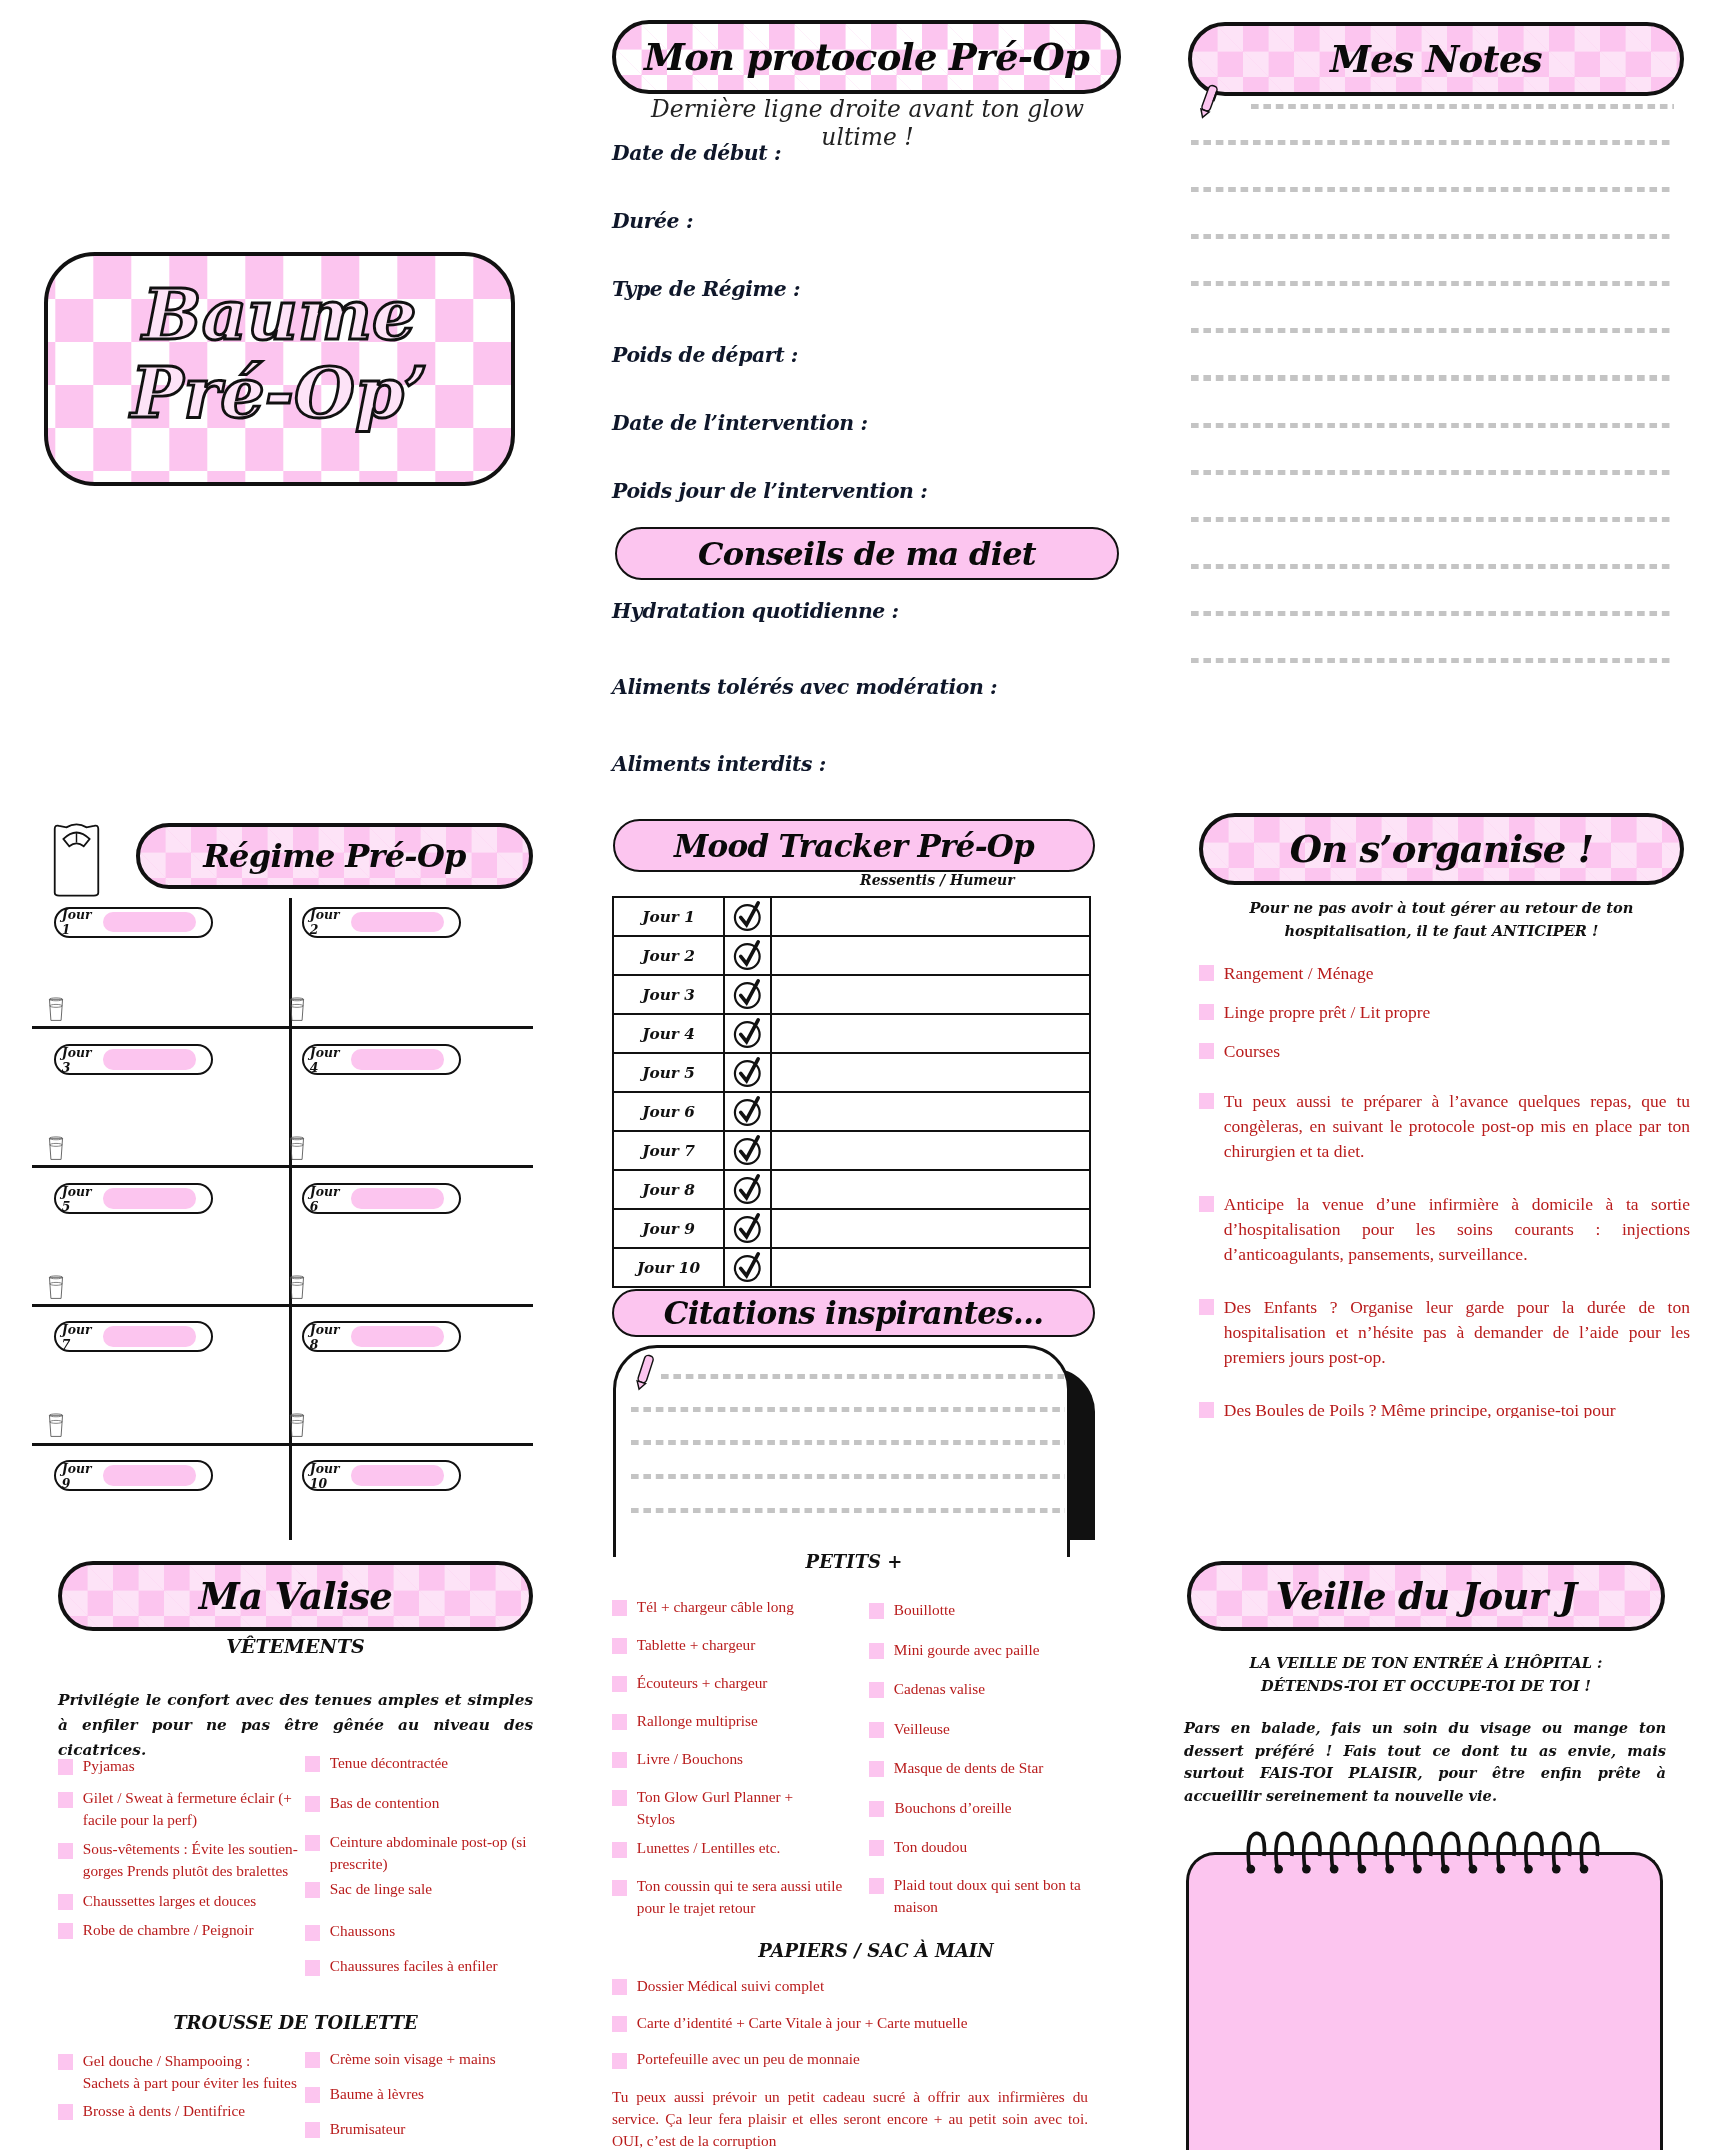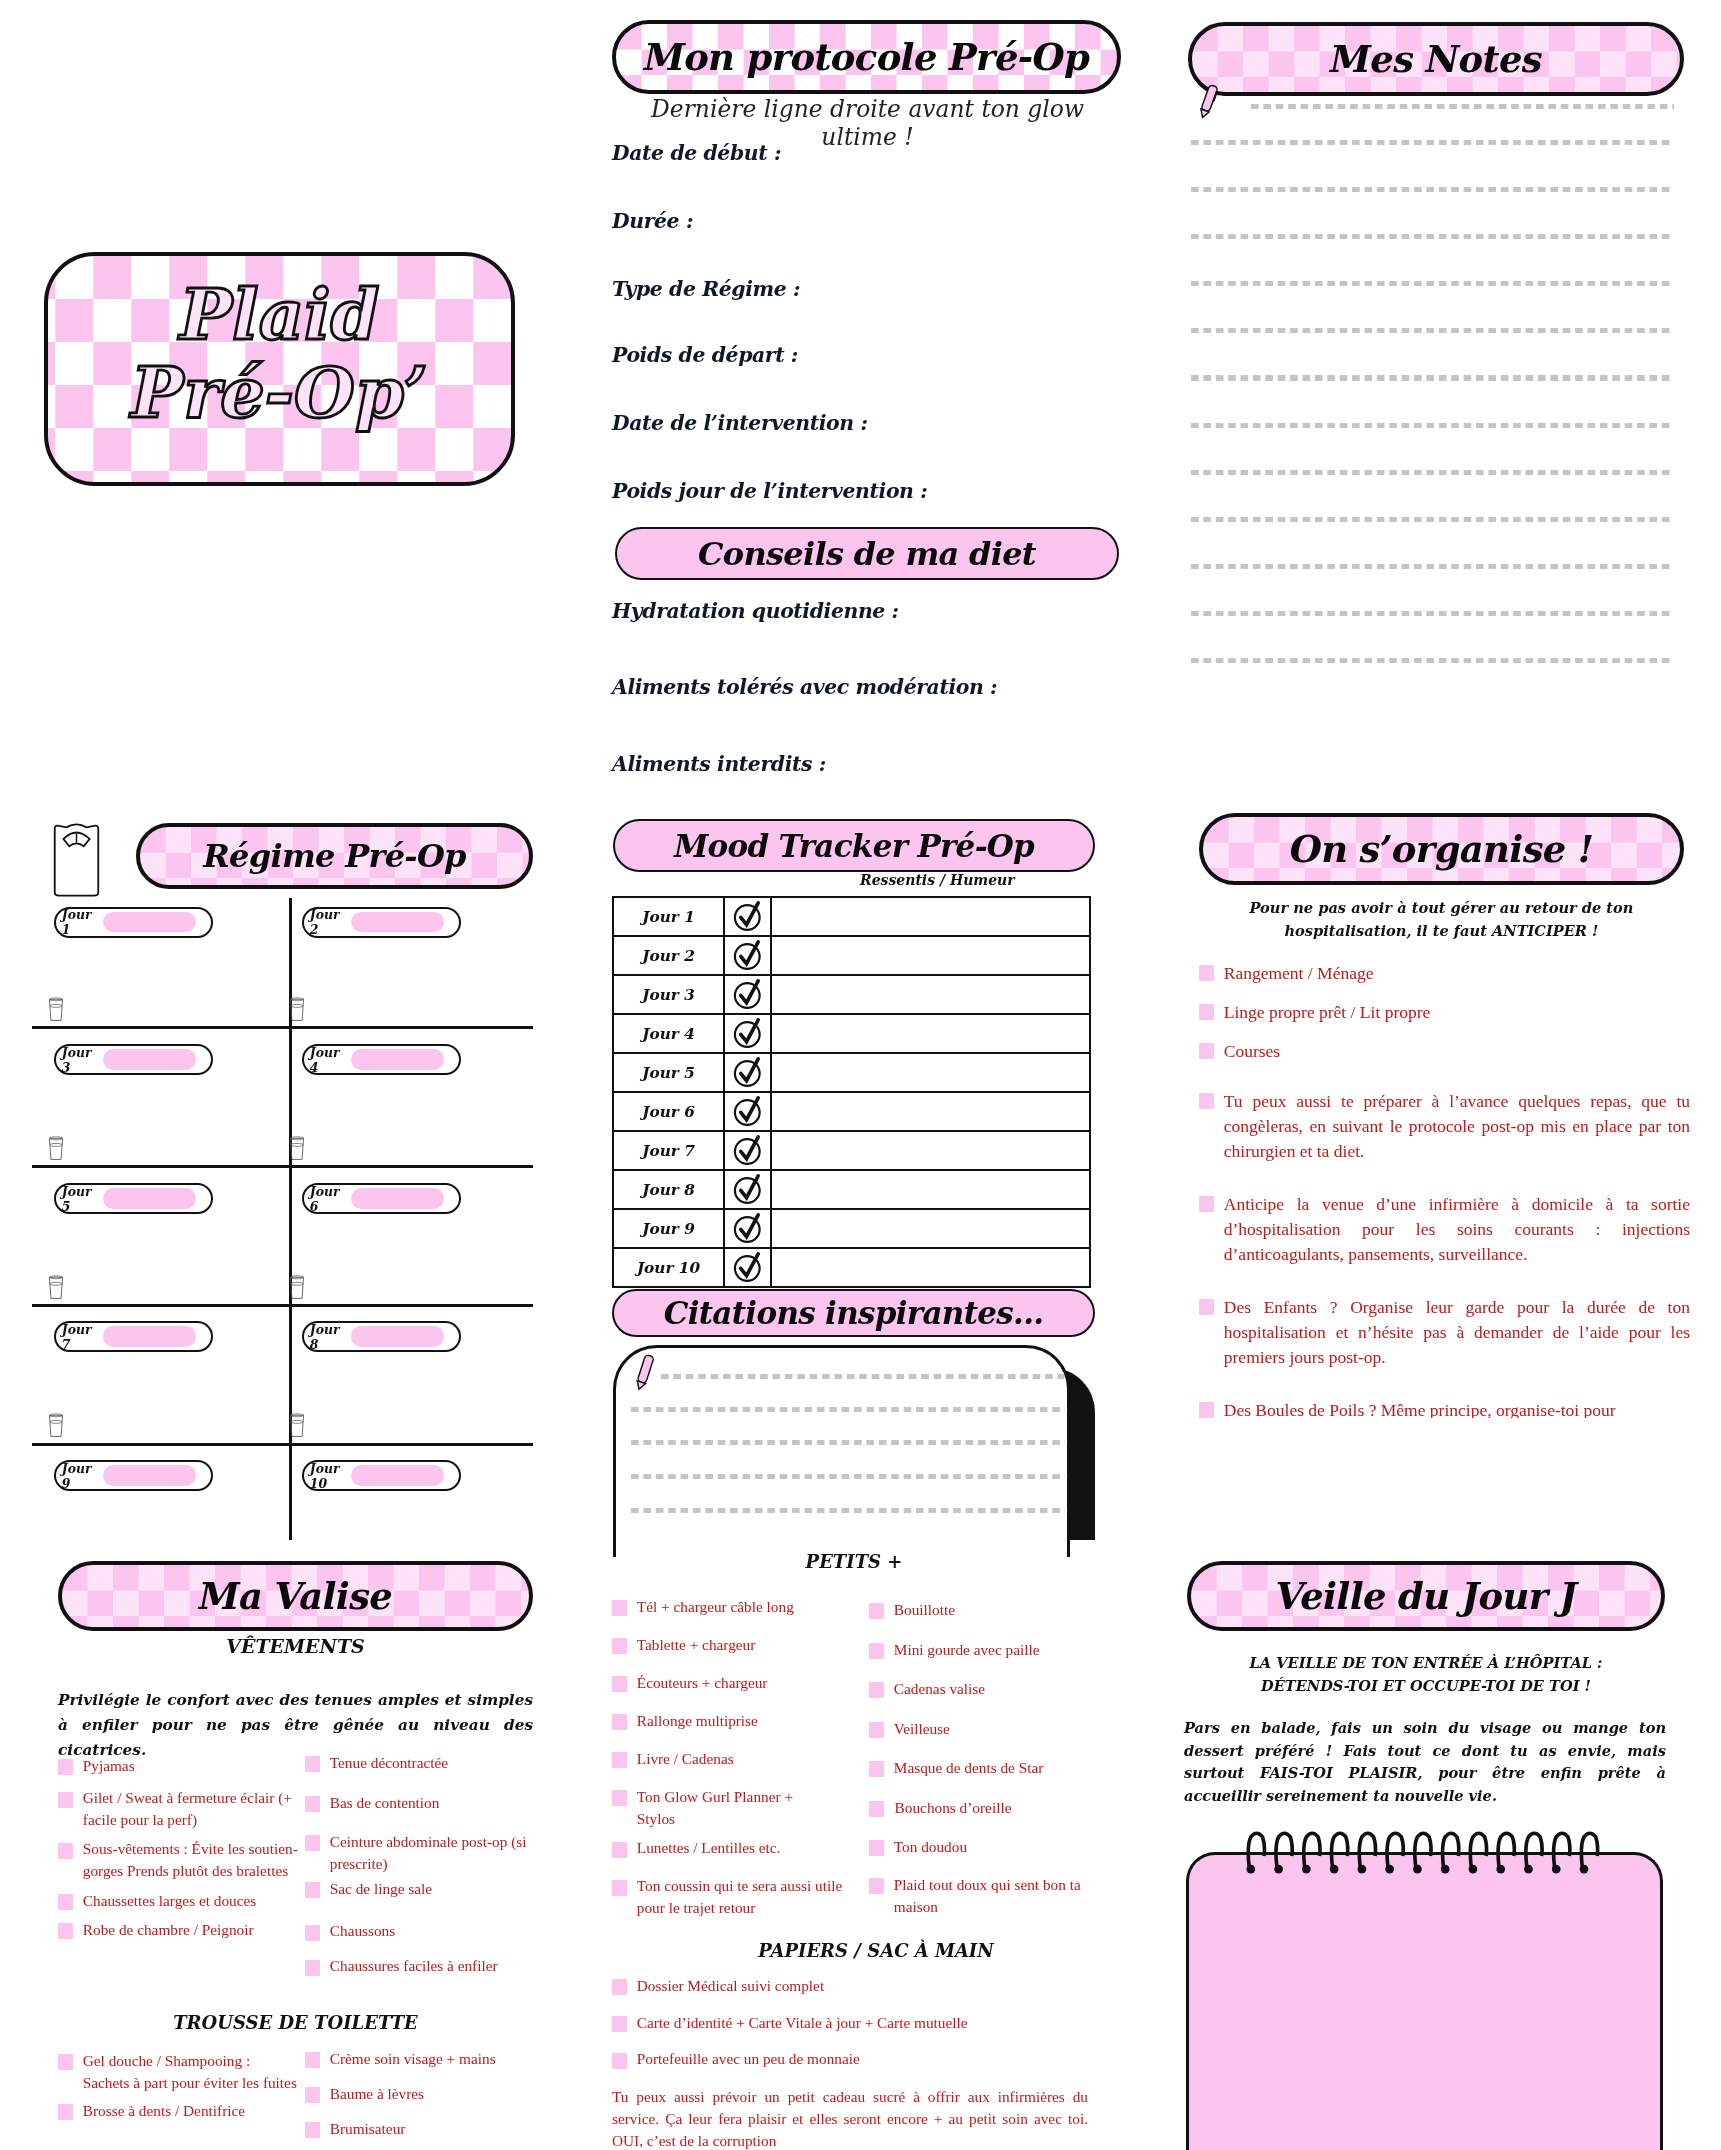--- a/index.html
+++ b/index.html
@@ -87,21 +87,21 @@
   table.mood td { border: 2.2px solid #111; height: 39px; }
   table.mood td.d { width: 111px; text-align: center; font-family: "DejaVu Serif", serif; font-weight: bold; font-style: italic; font-size: 15.3px; }
   table.mood td.c { width: 47px; text-align: center; }
   table.mood td.r { width: 319px; }
 </style>
 </head>
 <body>
 
 <div class="abs pack-card">
   <div style="position:absolute;left:0;top:22px;width:100%;">
-    <div class="pack-title">Plaid</div>
+    <div class="pack-title">Baume</div>
     <div class="pack-title" style="margin-top:4.4px;">Pré-Op’</div>
   </div>
 </div>
 
 <div class="abs banner checker-w" style="left:612px;top:20px;width:509px;height:74px;">
   <span class="title" style="font-size:37px;">Mon protocole Pré-Op</span>
 </div>
 <div class="abs" style="left:613px;top:95px;width:509px;text-align:center;font-family:'DejaVu Serif',serif;font-style:italic;font-size:23.4px;color:#222;">Dernière ligne droite avant ton glow ultime !</div>
 <div class="abs" style="left:612px;top:141px;">
   <div class="label" style="position:absolute;top:0;">Date de début :</div>
@@ -489,21 +489,21 @@
   <div class="chk" style="margin-bottom:16px;">
       <span class="sq"></span>
       <span>Écouteurs + chargeur</span>
     </div>
   <div class="chk" style="margin-bottom:16px;">
       <span class="sq"></span>
       <span>Rallonge multiprise</span>
     </div>
   <div class="chk" style="margin-bottom:16px;">
       <span class="sq"></span>
-      <span>Livre / Cadenas</span>
+      <span>Livre / Bouchons</span>
     </div>
   <div class="chk" style="margin-bottom:7.3px;width:219px;">
       <span class="sq"></span>
       <span>Ton Glow Gurl Planner + Stylos</span>
     </div>
   <div class="chk" style="margin-bottom:16px;">
       <span class="sq"></span>
       <span>Lunettes / Lentilles etc.</span>
     </div>
   <div class="chk">

